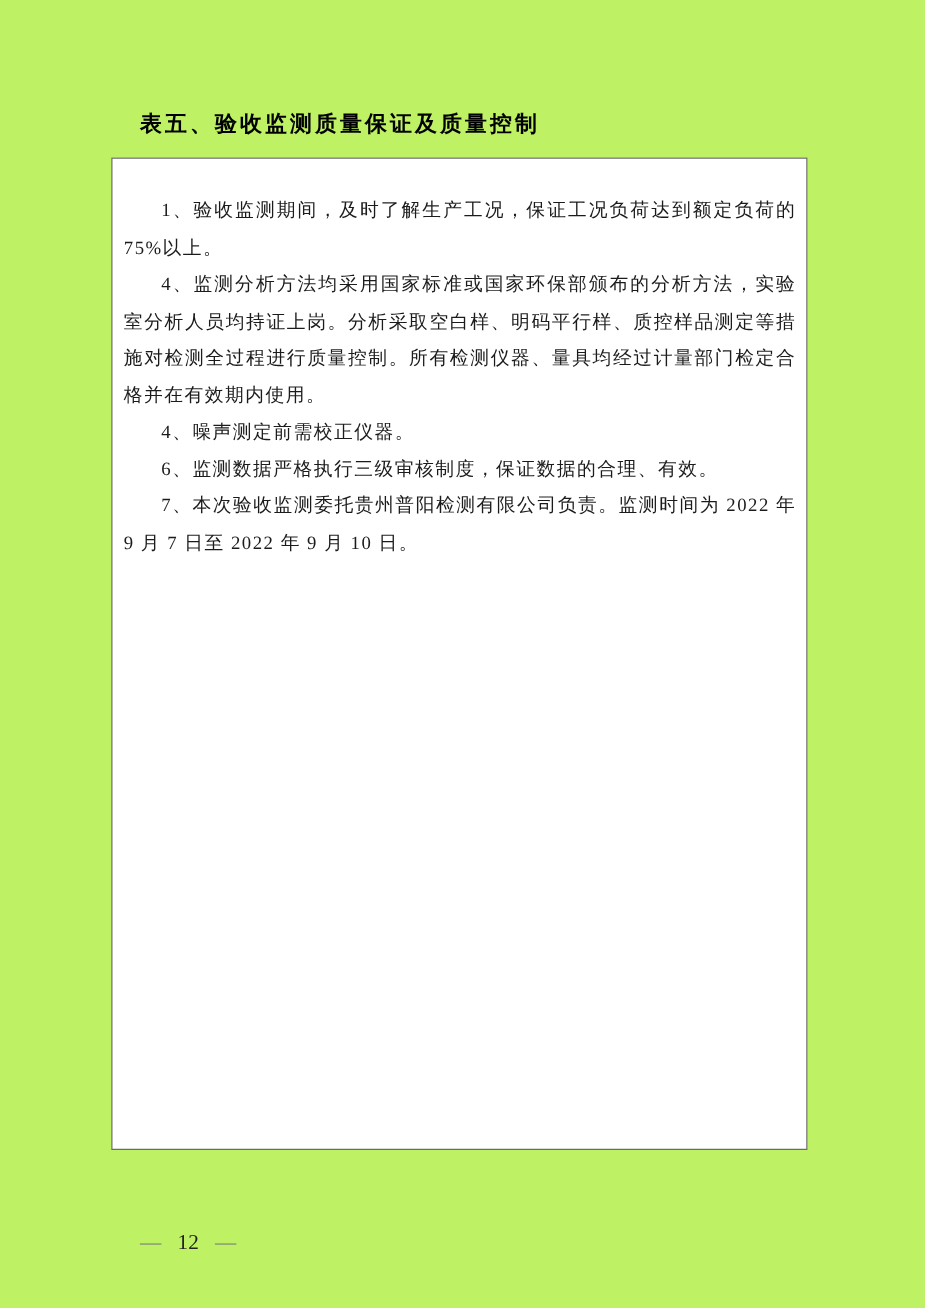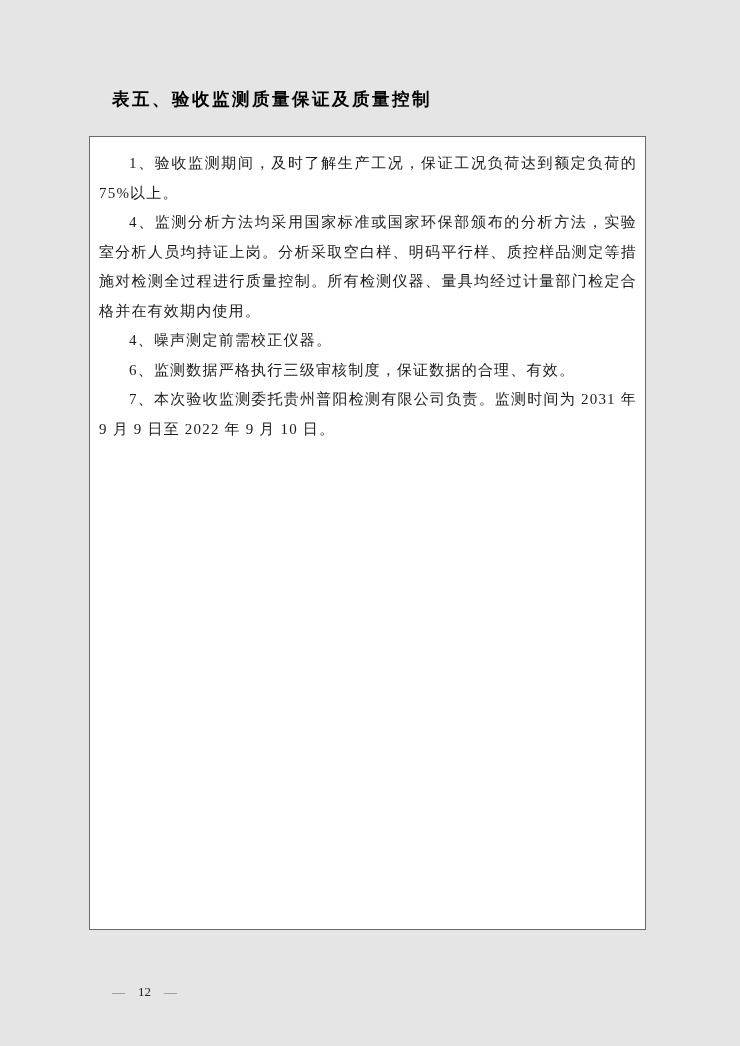--- a/index.html
+++ b/index.html
@@ -4,61 +4,61 @@
 <style>
   html, body {
     margin: 0;
     padding: 0;
     background: #ffffff;
   }
   .page {
     position: relative;
     width: 740px;
     height: 1046px;
-    background: #e5e5e5;
+    background: #bef264;
     font-family: "Liberation Serif", "DejaVu Serif", serif;
     color: #1b1b1b;
     overflow: hidden;
   }
   .doc-title {
     position: absolute;
     left: 112px;
     top: 87px;
     margin: 0;
     font-size: 17.5px;
     font-weight: bold;
     letter-spacing: 2.5px;
     color: #000000;
     white-space: nowrap;
   }
   .content-box {
     position: absolute;
     left: 89px;
-    top: 136px;
+    top: 126px;
     width: 557px;
     height: 794px;
     border: 1.5px solid #6b6b6b;
     box-sizing: border-box;
-    padding: 12px 8px 0 9px;
+    padding: 28px 8px 0 9px;
     background: #ffffff;
   }
   .content-box p {
     margin: 0;
     font-size: 15px;
     line-height: 29.5px;
     letter-spacing: 1.2px;
     text-align: justify;
     text-indent: 30px;
     color: #1b1b1b;
   }
   .page-footer {
     position: absolute;
     left: 112px;
     top: 984px;
-    font-size: 13px;
+    font-size: 17px;
     white-space: nowrap;
   }
   .footer-dash {
     color: #7a7a7a;
     letter-spacing: 0;
   }
   .footer-num {
     color: #222222;
     margin: 0 13px;
   }
@@ -68,20 +68,20 @@
 
 <div class="page">
 
   <h1 class="doc-title">表五、验收监测质量保证及质量控制</h1>
 
   <div class="content-box">
     <p>1、验收监测期间，及时了解生产工况，保证工况负荷达到额定负荷的 75%以上。</p>
     <p>4、监测分析方法均采用国家标准或国家环保部颁布的分析方法，实验室分析人员均持证上岗。分析采取空白样、明码平行样、质控样品测定等措施对检测全过程进行质量控制。所有检测仪器、量具均经过计量部门检定合格并在有效期内使用。</p>
     <p>4、噪声测定前需校正仪器。</p>
     <p>6、监测数据严格执行三级审核制度，保证数据的合理、有效。</p>
-    <p>7、本次验收监测委托贵州普阳检测有限公司负责。监测时间为 2031 年 9 月 9 日至 2022 年 9 月 10 日。</p>
+    <p>7、本次验收监测委托贵州普阳检测有限公司负责。监测时间为 2022 年 9 月 7 日至 2022 年 9 月 10 日。</p>
   </div>
 
   <div class="page-footer">
     <span class="footer-dash">—</span><span class="footer-num">12</span><span class="footer-dash">—</span>
   </div>
 
 </div>
 
 </body></html>

